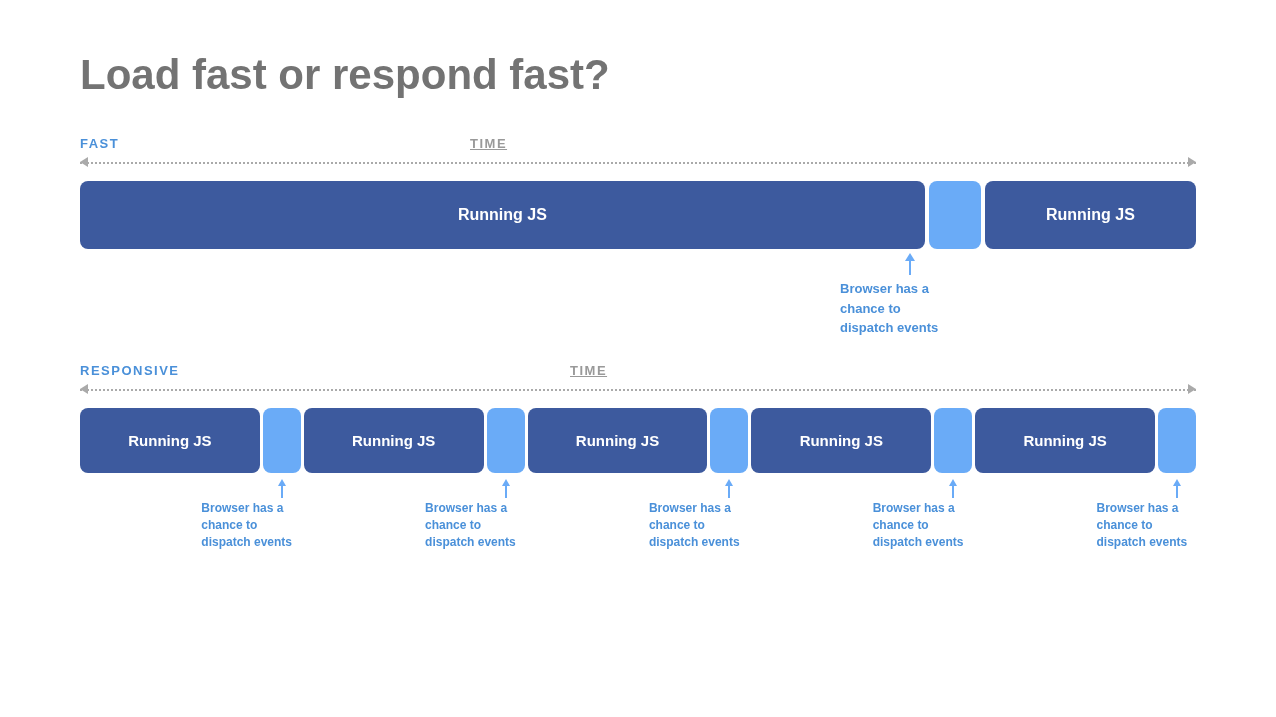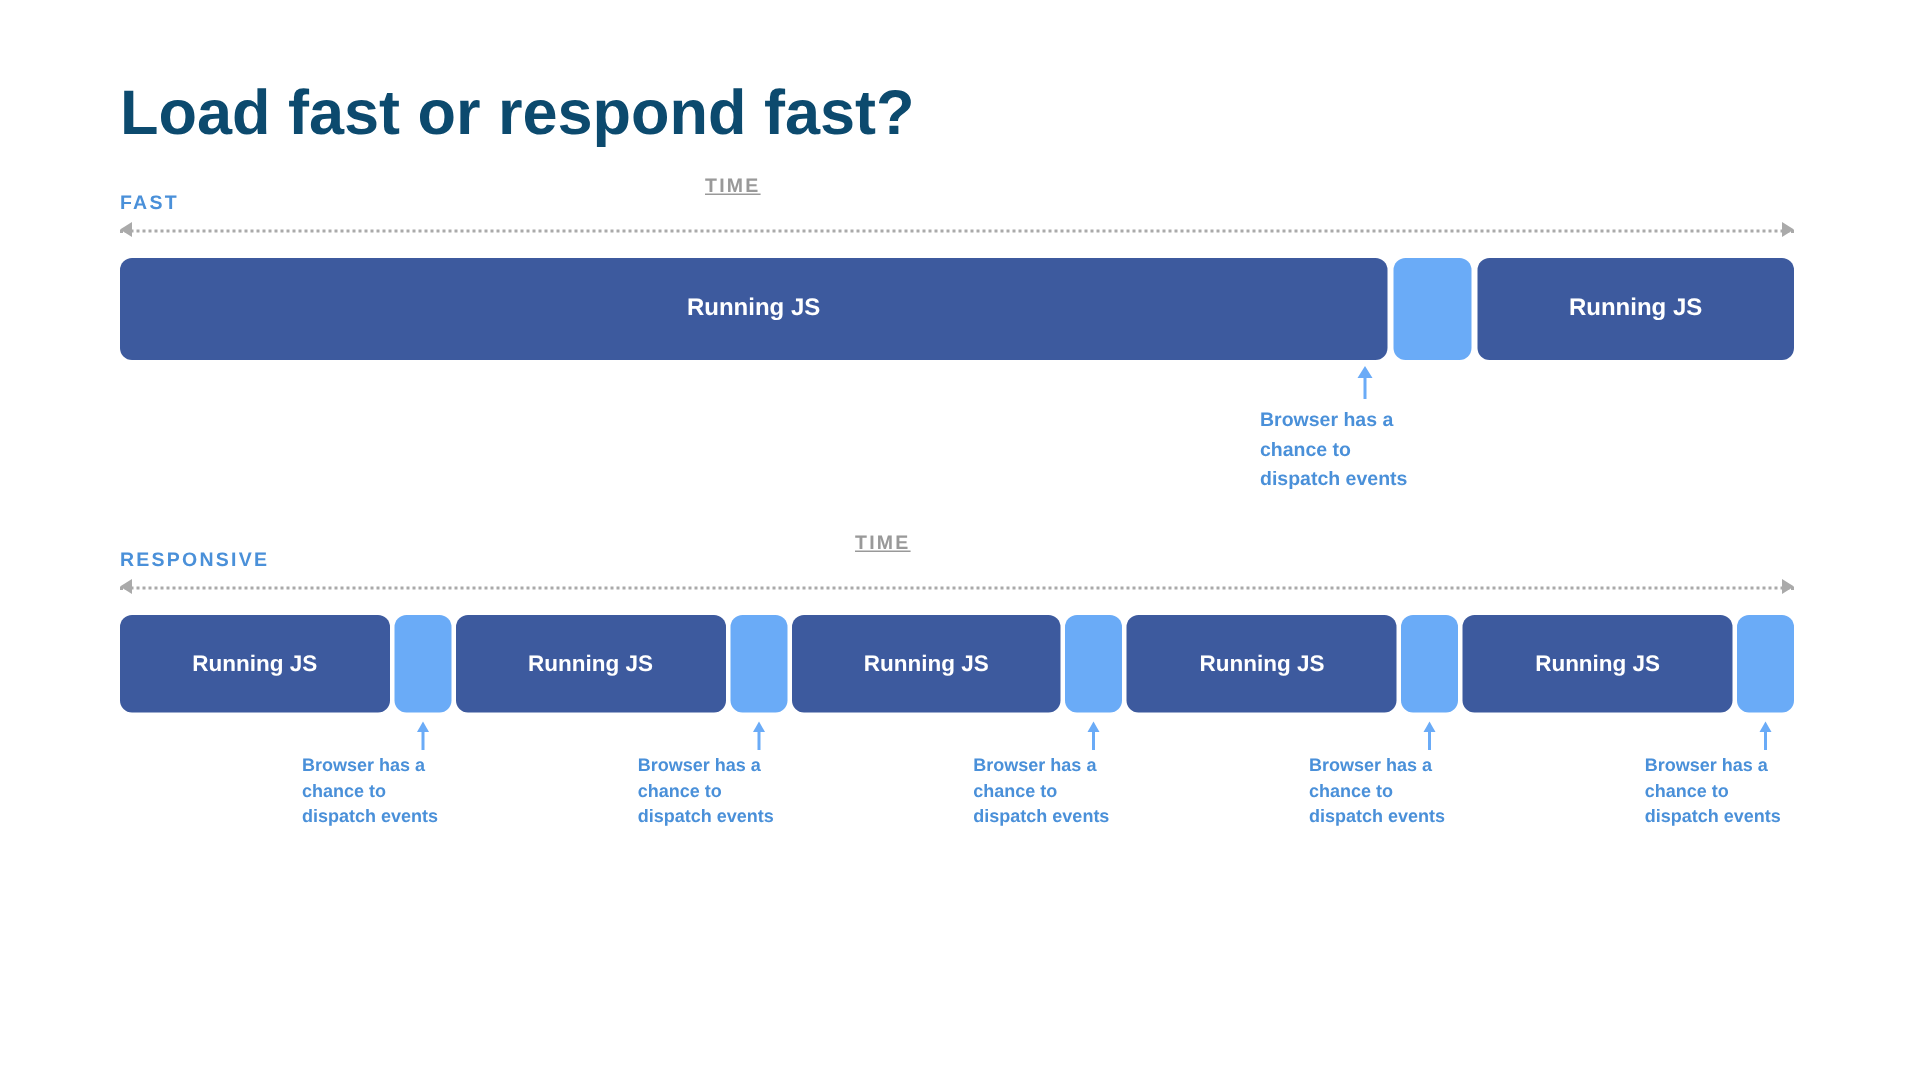--- a/index.html
+++ b/index.html
@@ -15,22 +15,22 @@
     .slide {
       width: 1276px;
       height: 717px;
       padding: 50px 80px 40px 80px;
       position: relative;
     }
 
     .title {
       font-size: 42px;
       font-weight: 800;
-      color: #0c4a6e;
-      margin-bottom: 16px;
+      color: #737373;
+      margin-bottom: 36px;
       line-height: 1.2;
     }
 
     .label-fast { color: #4a90d9; }
     .label-time { color: #999; text-decoration: underline; }
     .label-responsive { color: #4a90d9; }
 
     
     .arrow-line-container {
       position: relative;
@@ -203,21 +203,20 @@
       gap: 0;
       position: relative;
       margin-bottom: 2px;
     }
 
     .section-label-left {
       font-size: 13px;
       font-weight: 700;
       letter-spacing: 1.5px;
       min-width: 100px;
-      margin-top: 11px;
     }
 
     .section-label-time {
       font-size: 13px;
       font-weight: 700;
       letter-spacing: 1.5px;
       color: #999;
       position: absolute;
     }
   </style>

